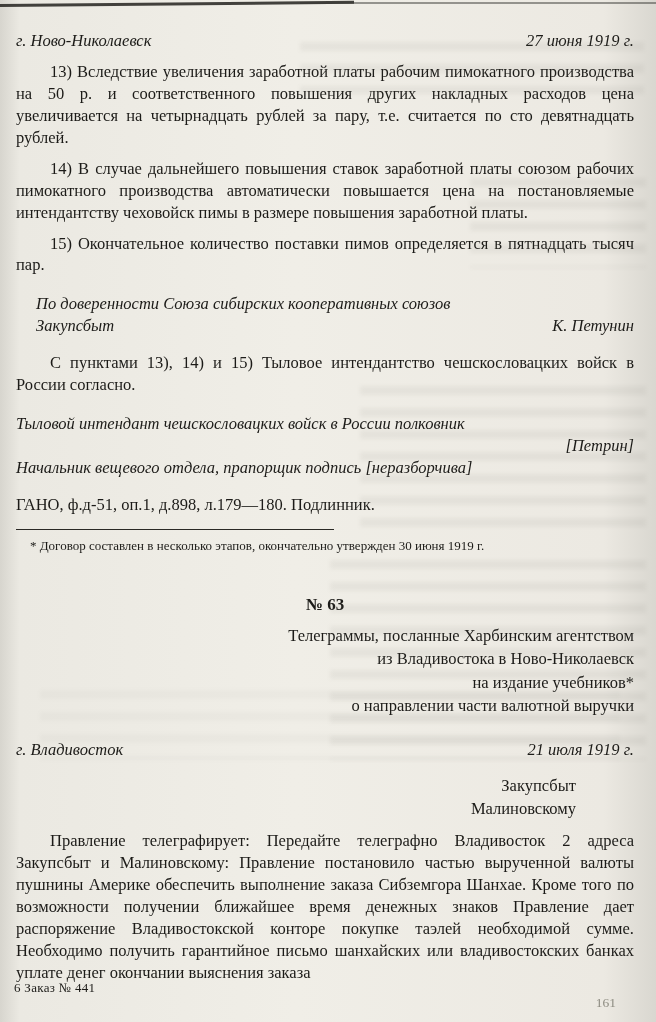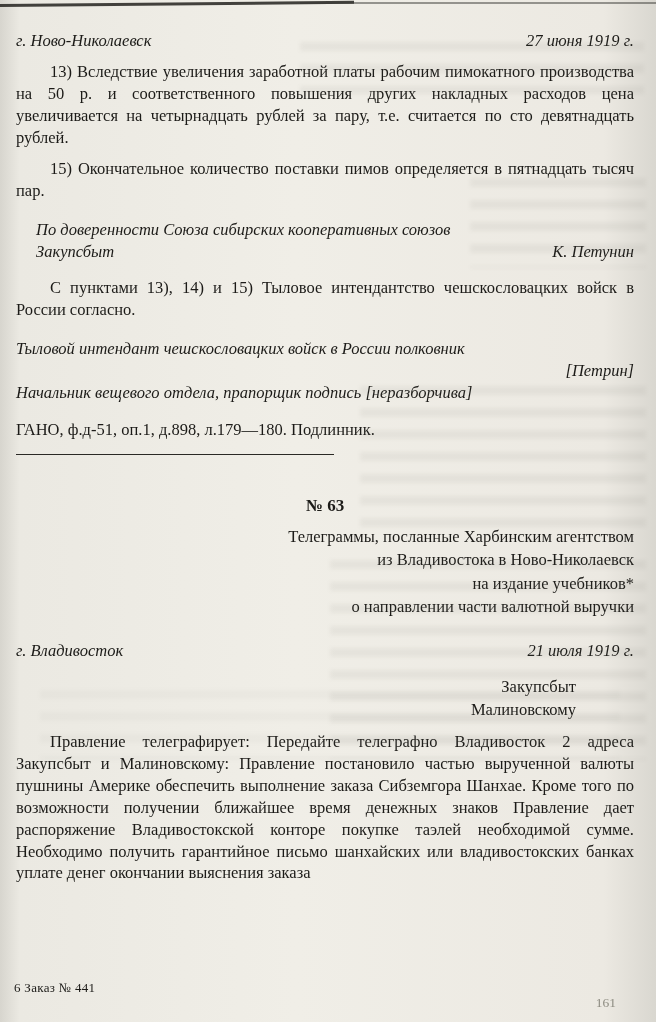--- a/index.html
+++ b/index.html
@@ -151,20 +151,21 @@
   <div class="bleed b3"></div>
   <div class="bleed b4"></div>
   <div class="bleed b5"></div>
 
   <div class="dateline">
     <span>г. Ново-Николаевск</span>
     <span>27 июня 1919 г.</span>
   </div>
 
   <p class="para">13) Вследствие увеличения заработной платы рабочим пимокатного производства на 50 р. и соответственного повышения других накладных расходов цена увеличивается на четырнадцать рублей за пару, т.е. считается по сто девятнадцать рублей.</p>
+  <p class="para">14) В случае дальнейшего повышения ставок заработной платы союзом рабочих пимокатного производства автоматически повышается цена на постановляемые интендантству чеховойск пимы в размере повышения заработной платы.</p>
   <p class="para">15) Окончательное количество поставки пимов определяется в пятнадцать тысяч пар.</p>
 
   <div class="attribution">
     <div>По доверенности Союза сибирских кооперативных союзов</div>
     <div class="row2">
       <span>Закупсбыт</span>
       <span>К. Петунин</span>
     </div>
   </div>
 
@@ -172,20 +173,21 @@
 
   <div class="signatures">
     <div>Тыловой интендант чешскословацких войск в России полковник</div>
     <div class="sig-name">[Петрин]</div>
     <div>Начальник вещевого отдела, прапорщик подпись [неразборчива]</div>
   </div>
 
   <div class="archive">ГАНО, ф.д-51, оп.1, д.898, л.179—180. Подлинник.</div>
 
   <div class="footnote-rule"></div>
+  <div class="footnote">* Договор составлен в несколько этапов, окончательно утвержден 30 июня 1919 г.</div>
 
   <div class="doc-number">№ 63</div>
   <div class="doc-title">
     <div>Телеграммы, посланные Харбинским агентством</div>
     <div>из Владивостока в Ново-Николаевск</div>
     <div>на издание учебников*</div>
     <div>о направлении части валютной выручки</div>
   </div>
 
   <div class="dateline dateline2">

